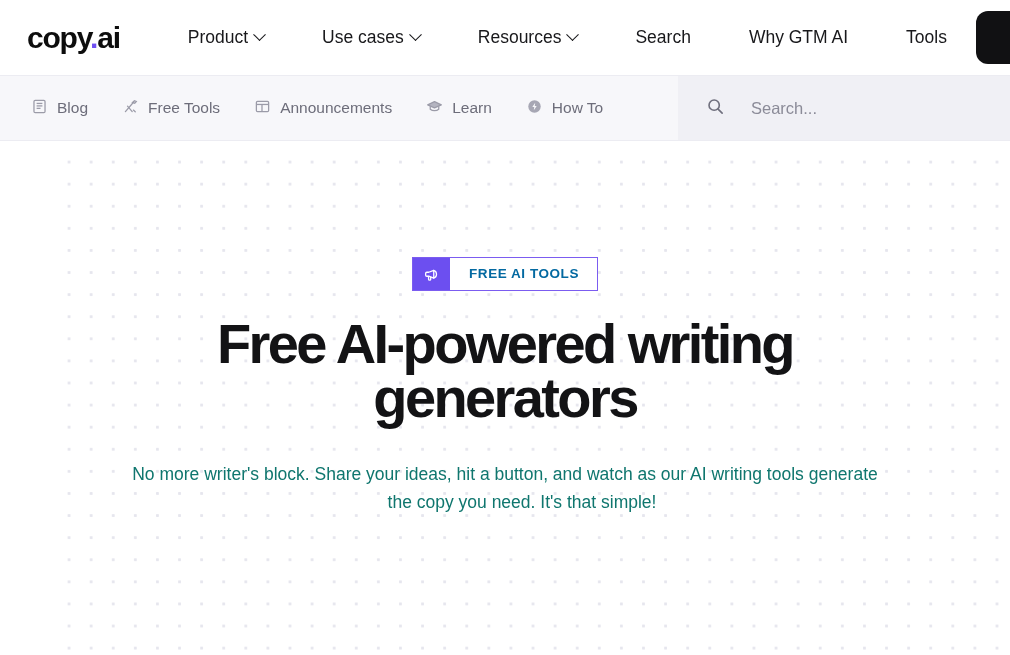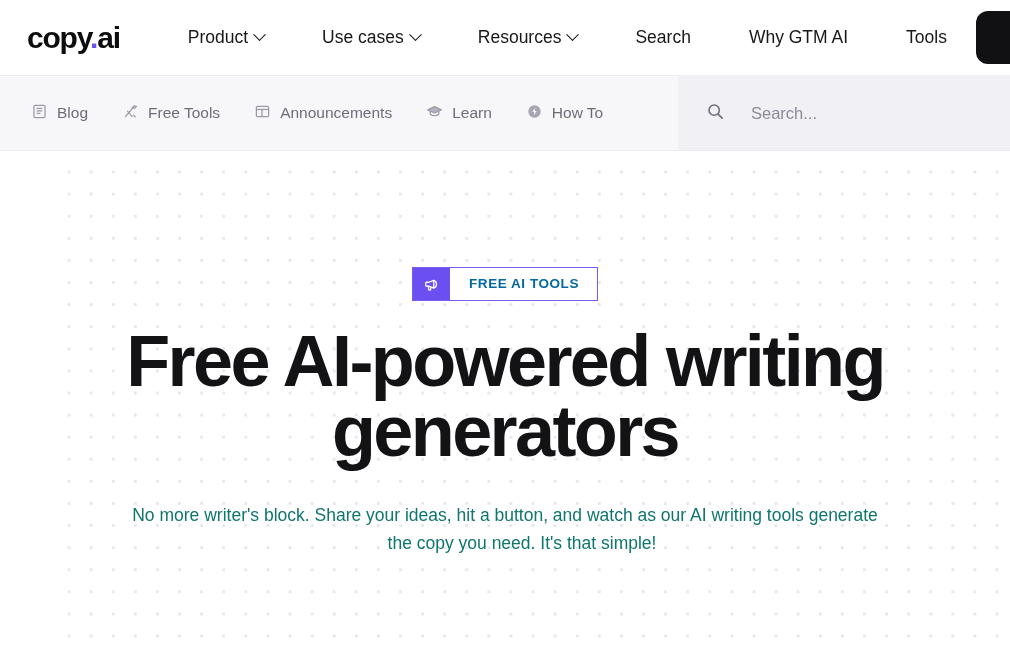--- a/index.html
+++ b/index.html
@@ -68,21 +68,21 @@
     top:11px;
     width:46px;
     height:53px;
     background:#111113;
     border-radius:12px;
   }
 
   
   .subnav {
     position:relative;
-    height:76px;
+    height:66px;
     background:#f7f7fa;
     border-top:1px solid #ececf2;
     border-bottom:1px solid #ececf2;
     display:flex;
     align-items:center;
     z-index:4;
     overflow:hidden;
   }
   .subnav-items {
     display:flex;
@@ -168,21 +168,21 @@
     font-size:13.5px;
     font-weight:bold;
     letter-spacing:0.55px;
     color:#0369a1;
     line-height:1;
     white-space:nowrap;
   }
 
   .headline {
     margin-top:26px;
-    font-size:72px;
+    font-size:56px;
     font-weight:bold;
     letter-spacing:-2.6px;
     line-height:0.97;
     color:#131315;
     white-space:nowrap;
   }
   .headline .l2 { display:block; }
 
   .subhead {
     margin-top:34px;

